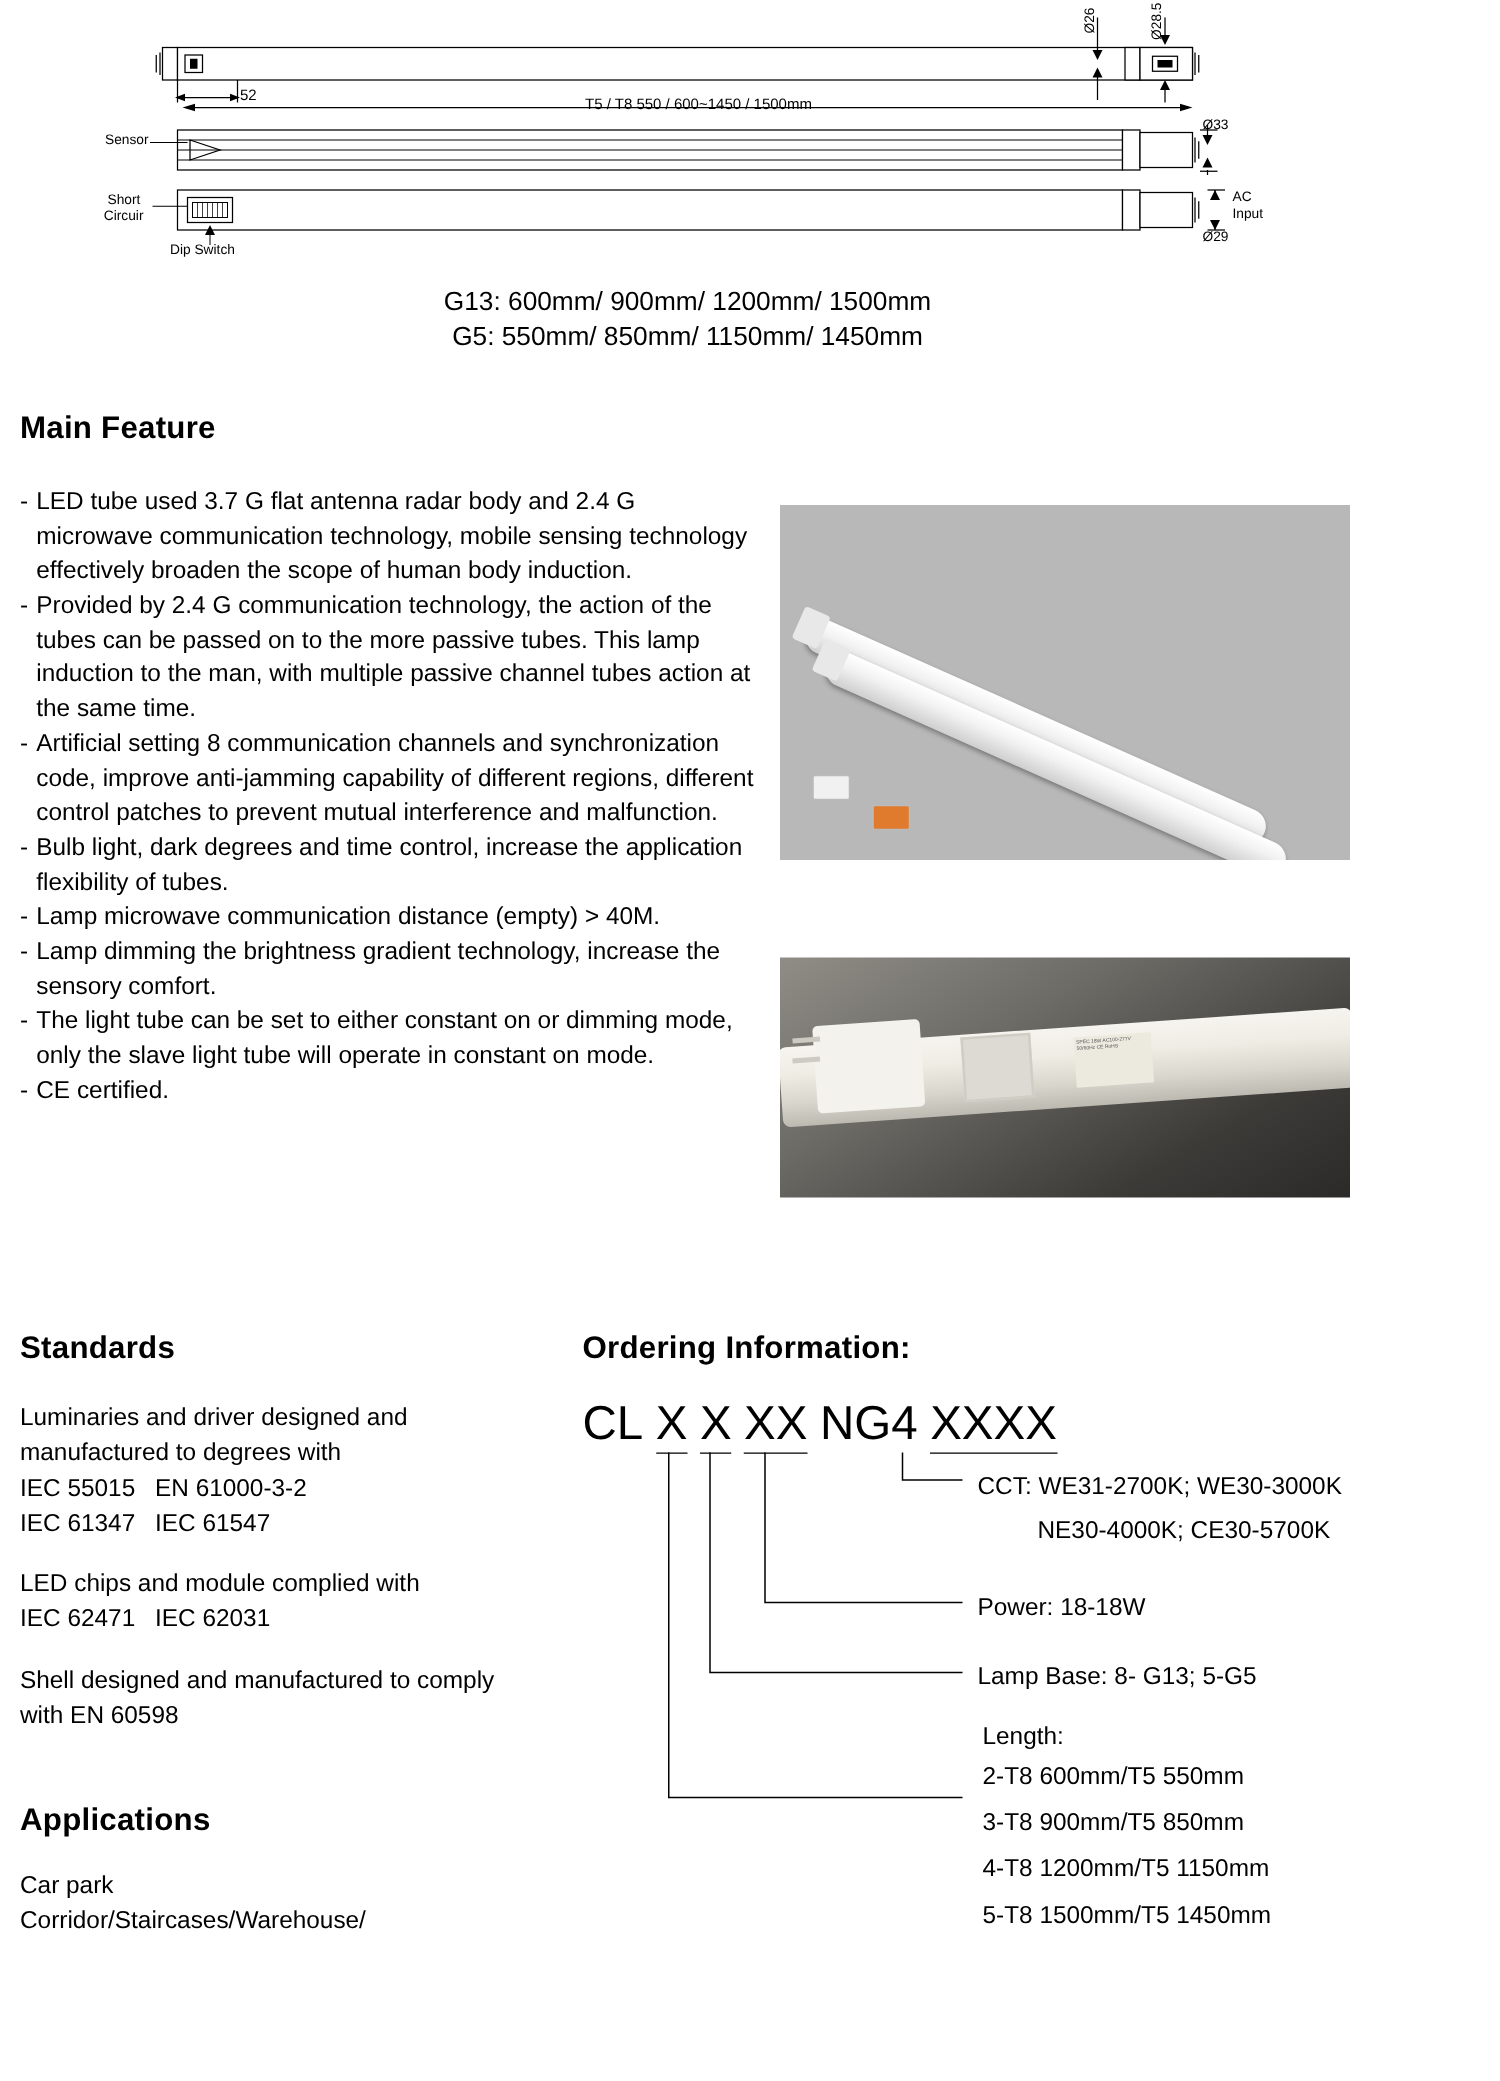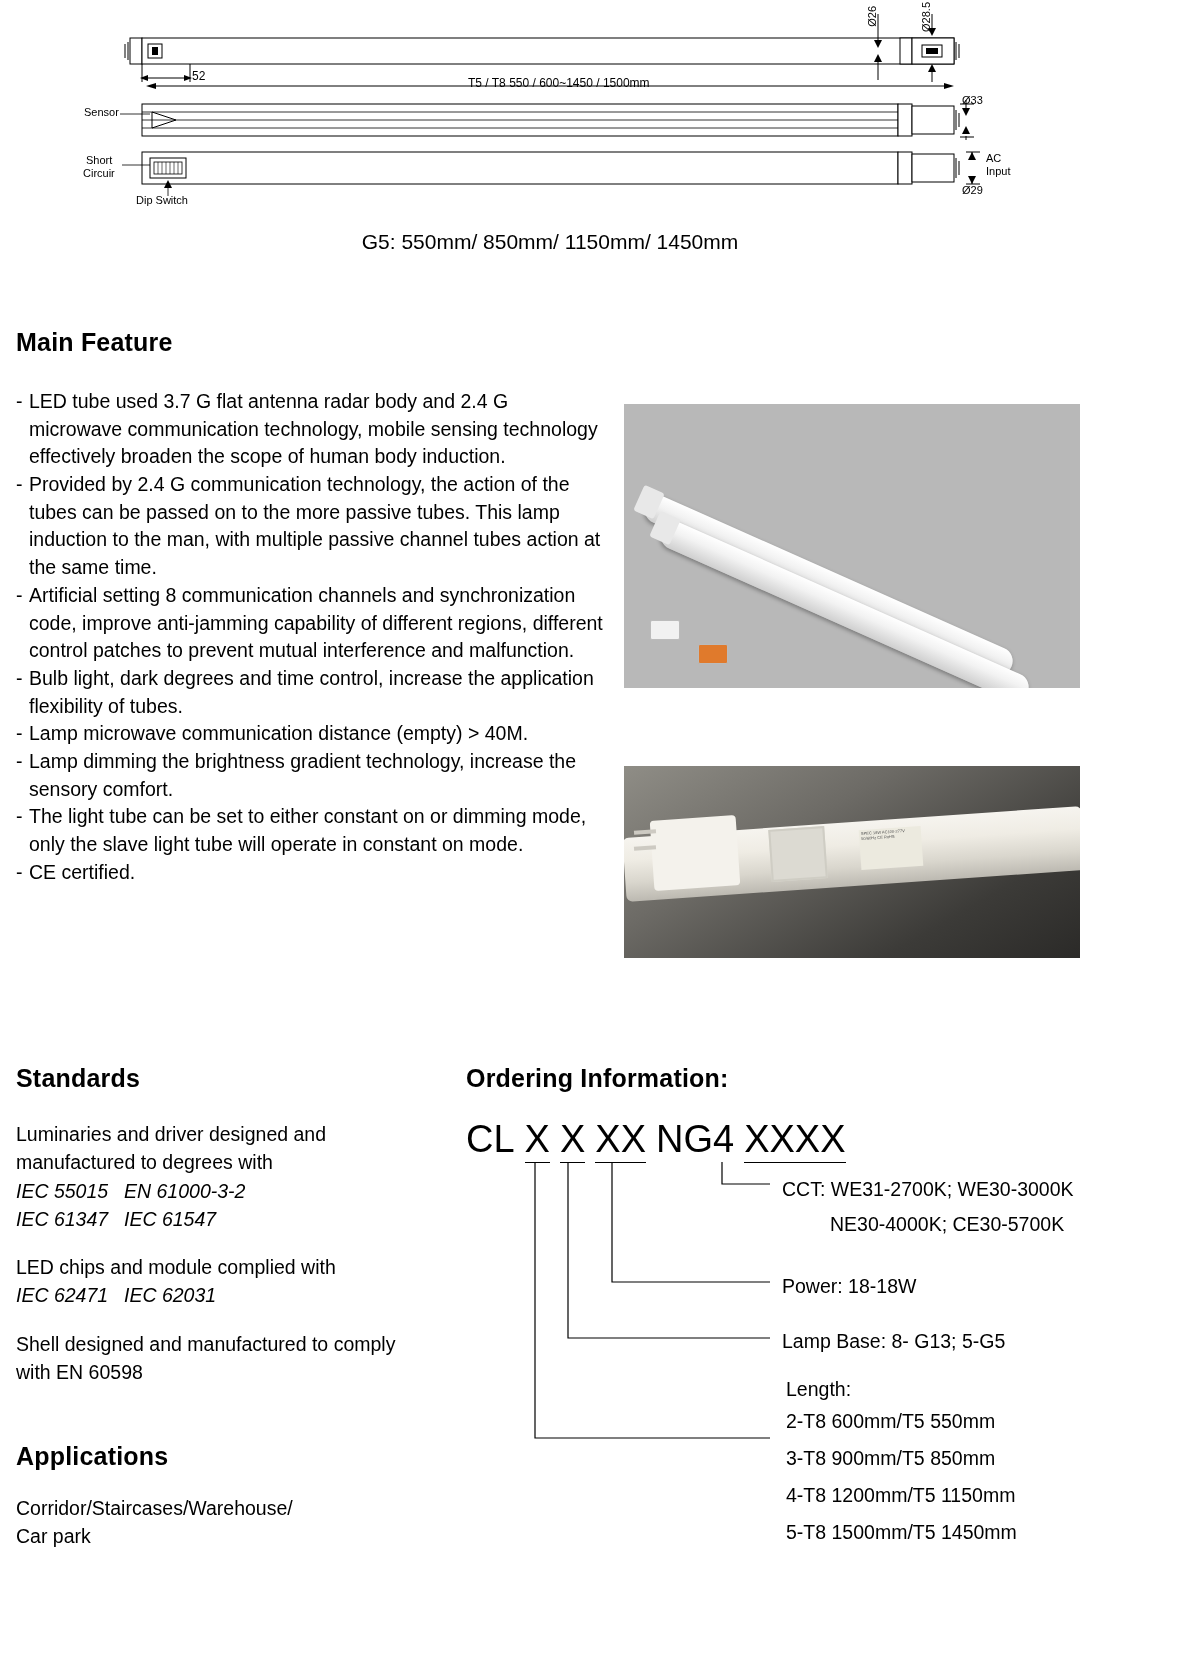--- a/index.html
+++ b/index.html
@@ -169,21 +169,21 @@
   .photo2 .ppin2 { top: 80px; }
 
   
   .standards-body {
     position: absolute;
     left: 16px; top: 1120px;
     width: 470px;
     font-size: 19.5px;
     line-height: 1.45;
   }
-  .standards-body .row2 { display: flex; font-style: italic; }
+  .standards-body .row2 { display: flex; }
   .standards-body .row2 .c1 { width: 108px; flex: 0 0 108px; }
   .gap { height: 20px; }
 
   .apps-body {
     position: absolute;
     left: 16px; top: 1494px;
     width: 460px;
     font-size: 19.5px;
     line-height: 1.45;
   }
@@ -316,20 +316,21 @@
   <div class="dim-label" style="left:468px; top:76px; font-size:12px;">T5 / T8   550 / 600~1450 / 1500mm</div>
   <div class="dim-label" style="left:84px; top:106px;">Sensor</div>
   <div class="dim-label" style="left:86px; top:154px;">Short</div>
   <div class="dim-label" style="left:83px; top:167px;">Circuir</div>
   <div class="dim-label" style="left:136px; top:194px;">Dip Switch</div>
   <div class="dim-label" style="left:986px; top:152px;">AC</div>
   <div class="dim-label" style="left:986px; top:165px;">Input</div>
 </div>
 
 <div class="sizes">
+  <div>G13: 600mm/ 900mm/ 1200mm/ 1500mm</div>
   <div>G5: 550mm/ 850mm/ 1150mm/ 1450mm</div>
 </div>
 
 <h2 class="section" style="left:16px; top:328px;">Main Feature</h2>
 
 <div class="features">
   <div class="item">
     <span class="dash">-</span>
     <span class="txt">LED tube used 3.7 G flat antenna radar body and 2.4 G microwave communication technology, mobile sensing technology effectively broaden the scope of human body induction.</span>
   </div>
@@ -403,22 +404,22 @@
     <span class="c1">IEC 62471</span>
     <span>IEC 62031</span>
   </div>
   <div class="gap"></div>
   <div>Shell designed and manufactured to comply</div>
   <div>with EN 60598</div>
 </div>
 
 <h2 class="section" style="left:16px; top:1442px;">Applications</h2>
 <div class="apps-body">
+  <div>Car park</div>
   <div>Corridor/Staircases/Warehouse/</div>
-  <div>Car park</div>
 </div>
 
 <h2 class="section" style="left:466px; top:1064px;">Ordering Information:</h2>
 
 <div class="order-code">
   <span>CL</span><span class="sp"></span><span class="u">X</span><span class="sp"></span><span class="u">X</span><span class="sp"></span><span class="u">XX</span><span class="sp"></span><span>NG4</span><span class="sp"></span><span class="u">XXXX</span>
 </div>
 
 <div class="ord-lines">
   <svg width="740" height="560" viewBox="0 0 740 560">

